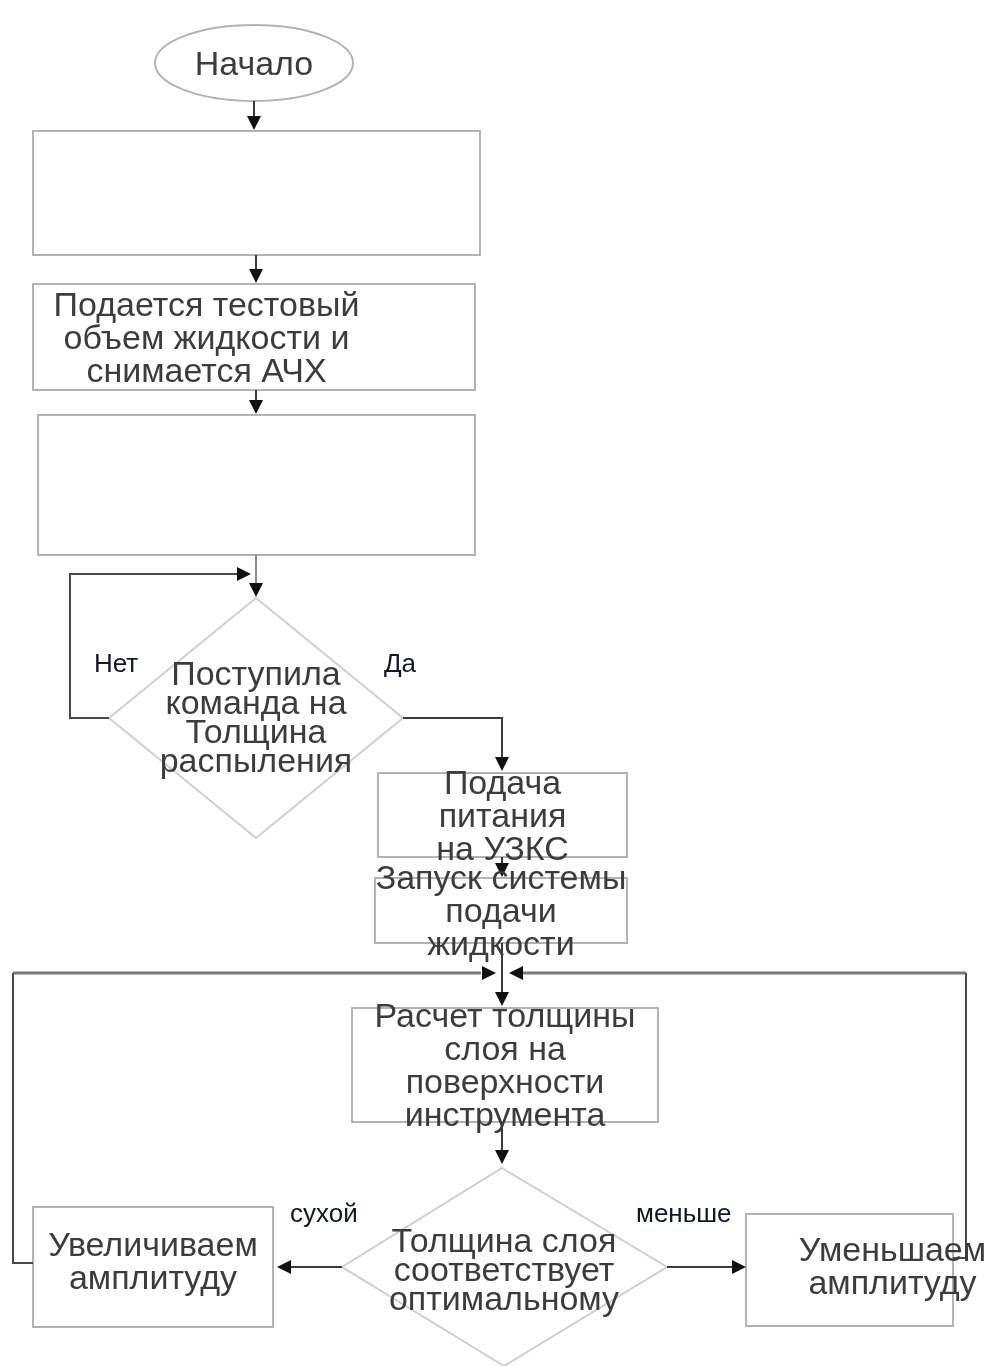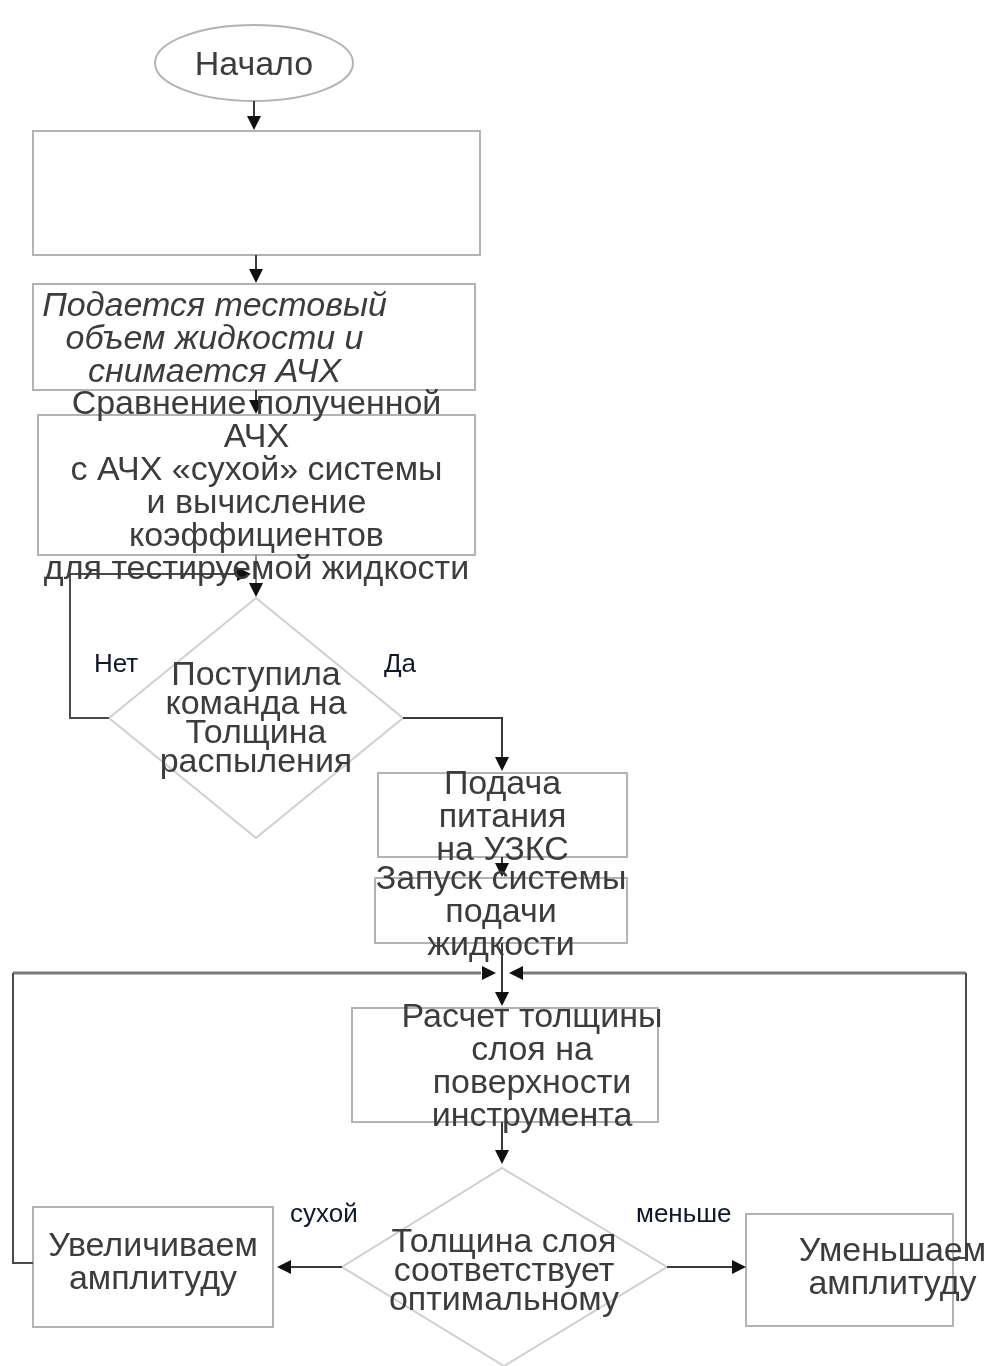--- a/index.html
+++ b/index.html
@@ -73,41 +73,37 @@
       <polygon points="495,992 509,992 502,1006"></polygon>
       <polygon points="495,1150 509,1150 502,1164"></polygon>
       <polygon points="291,1260 291,1274 277,1267"></polygon>
       <polygon points="732,1260 732,1274 746,1267"></polygon>
     </g>
   </svg>
 
   <div class="node" style="left:155px;top:25px;width:198px;height:77px;">Начало</div>
 
 
-  <div class="node" style="left:33px;top:284px;width:363px;height:106px;font-style:italic;">Подается тестовый
+  <div class="node" style="left:25px;top:284px;width:363px;height:106px;">Подается тестовый
 объем жидкости и
 снимается АЧХ</div>
 
-  <div class="node" style="left:38px;top:415px;width:437px;height:140px;">Сравнение полученной АЧХ
-с АЧХ «сухой» системы
-и вычисление коэффициентов
-для тестируемой жидкости</div>
 
   <div class="node tight" style="left:130px;top:652px;width:252px;height:130px;">Поступила
 команда на
 Толщина
 распыления</div>
 
   <div class="node" style="left:378px;top:773px;width:249px;height:84px;">Подача питания
 на УЗКС</div>
 
   <div class="node" style="left:375px;top:878px;width:252px;height:65px;">Запуск системы
 подачи жидкости</div>
 
-  <div class="node" style="left:352px;top:1008px;width:306px;height:114px;margin-left:27px;">Расчет толщины
+  <div class="node" style="left:352px;top:1008px;width:306px;height:114px;">Расчет толщины
 слоя на поверхности
 инструмента</div>
 
   <div class="node tight" style="left:377px;top:1222px;width:254px;height:95px;">Толщина слоя
 соответствует
 оптимальному</div>
 
   <div class="node" style="left:33px;top:1207px;width:240px;height:108px;">Увеличиваем
 амплитуду</div>
 

